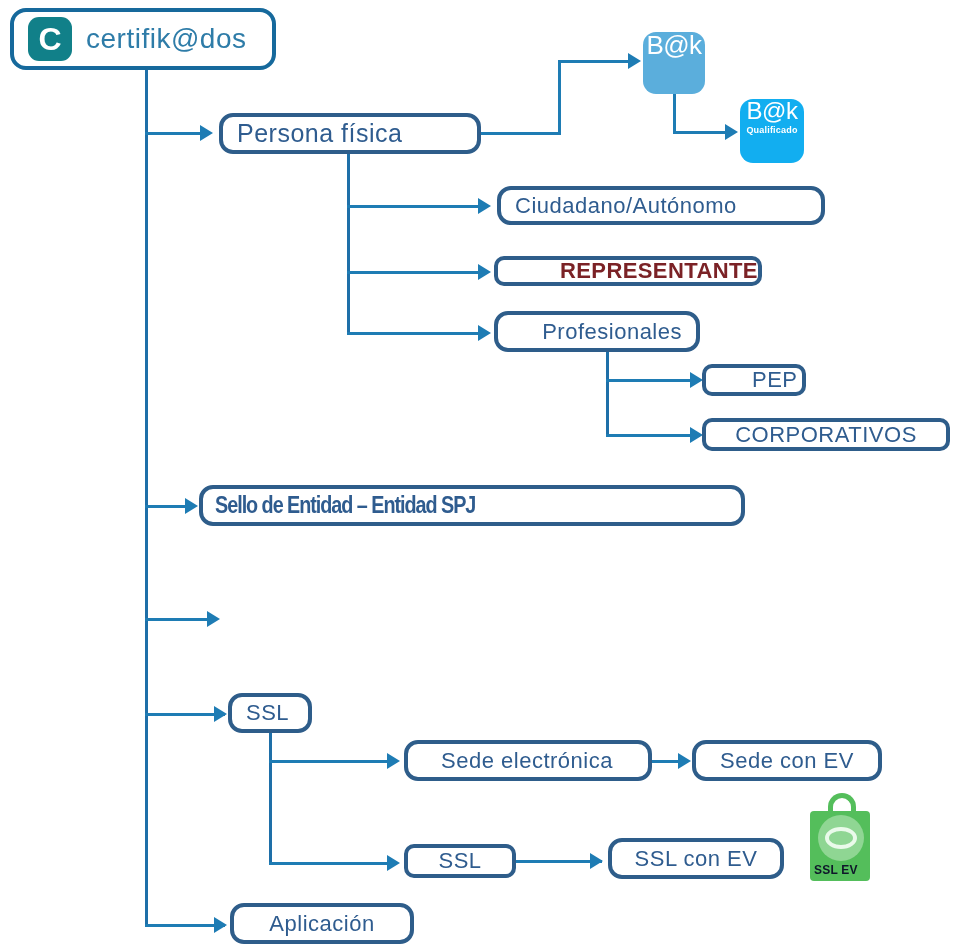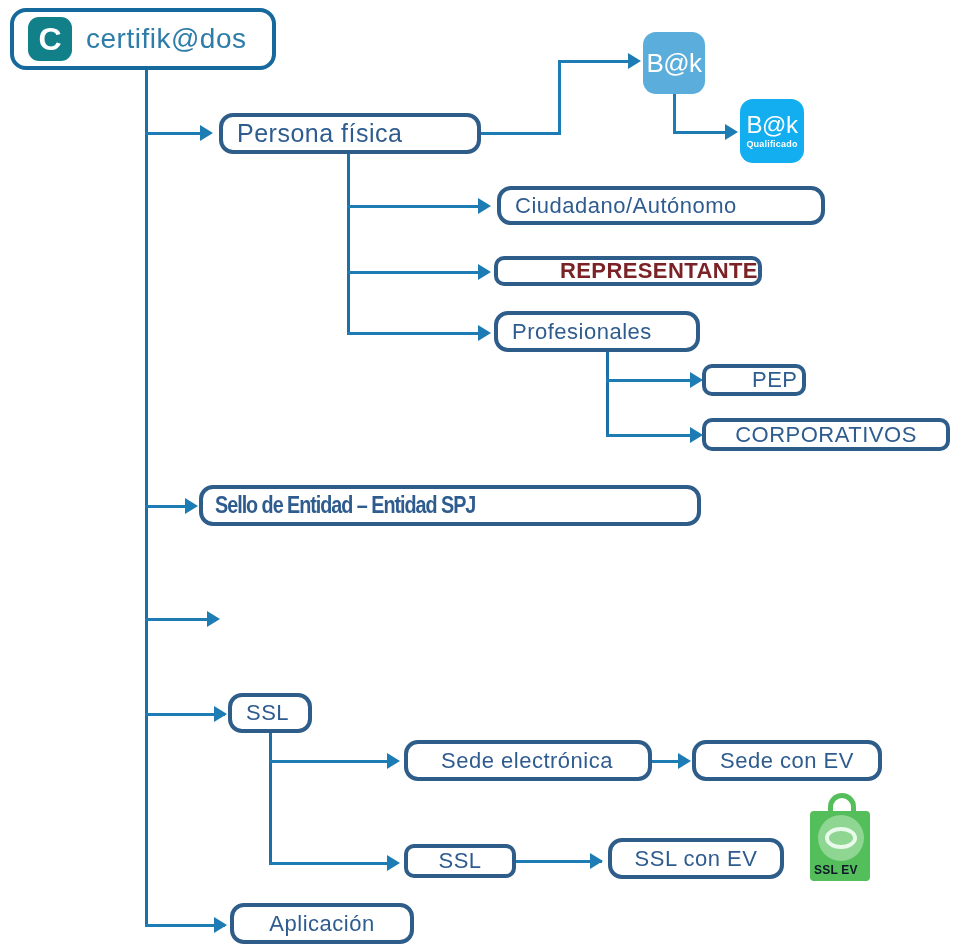--- a/index.html
+++ b/index.html
@@ -75,21 +75,20 @@
   }
 
   
   .bak {
     position: absolute;
     box-sizing: border-box;
     border-radius: 13px;
     display: flex;
     flex-direction: column;
     align-items: center;
-    justify-content: center;
     color: #ffffff;
     overflow: hidden;
   }
   #bak-basic {
     left: 643px; top: 32px; width: 62px; height: 62px;
     background: #5BAEDC;
   }
   #bak-qual {
     left: 740px; top: 99px; width: 64px; height: 64px;
     background: #12AEF0;
@@ -231,38 +230,38 @@
 
   <div class="node" style="left:497px; top:186px; width:328px; height:39px;">
     <span class="txt t-med" style="text-align:left;">Ciudadano/Autónomo</span>
   </div>
 
   <div class="node" style="left:494px; top:256px; width:268px; height:30px; border-radius:10px;padding-left:48px;">
     <span class="txt t-caps red" style="text-align:center;">REPRESENTANTE</span>
   </div>
 
   <div class="node" style="left:494px; top:311px; width:206px; height:41px;">
-    <span class="txt t-med" style="text-align:left;">Profesionales</span>
+    <span class="txt t-med" style="text-align:right;">Profesionales</span>
   </div>
 
   <div class="vline trunk" style="left:606px; top:352px; height:85px;"></div>
   <div class="hline" style="left:606px; top:379px; width:94px;"></div>
   <div class="arrow" style="left:690px; top:372px;"></div>
   <div class="hline" style="left:606px; top:434px; width:94px;"></div>
   <div class="arrow" style="left:690px; top:427px;"></div>
 
   <div class="node" style="left:702px; top:364px; width:104px; height:32px; border-radius:10px;padding-left:32px;">
     <span class="txt t-med" style="text-align:center;">PEP</span>
   </div>
 
   <div class="node" style="left:702px; top:418px; width:248px; height:33px; border-radius:10px;">
     <span class="txt t-med" style="text-align:center;">CORPORATIVOS</span>
   </div>
 
-  <div class="node" style="left:199px; top:485px; width:502px; height:41px;">
+  <div class="node" style="left:199px; top:485px; width:546px; height:41px;">
     <span class="txt t-narrow">Sello de Entidad – Entidad SPJ</span>
   </div>
 
 
   <div class="node" style="left:228px; top:693px; width:84px; height:40px;">
     <span class="txt t-med">SSL</span>
   </div>
 
   <div class="vline trunk" style="left:269px; top:733px; height:132px;"></div>
   <div class="hline" style="left:269px; top:760px; width:128px;"></div>

